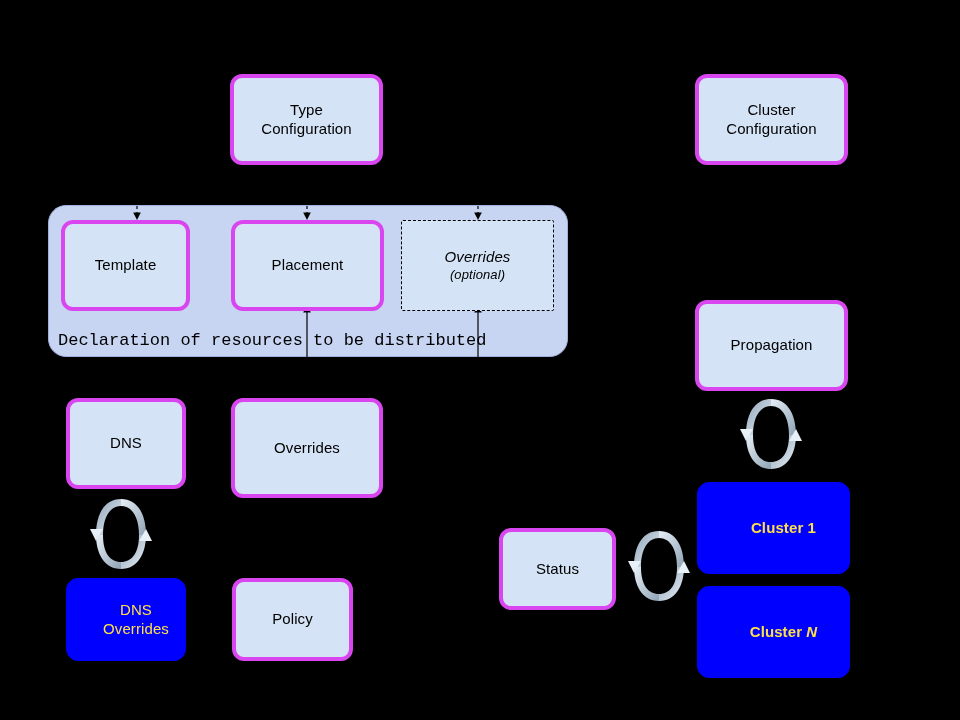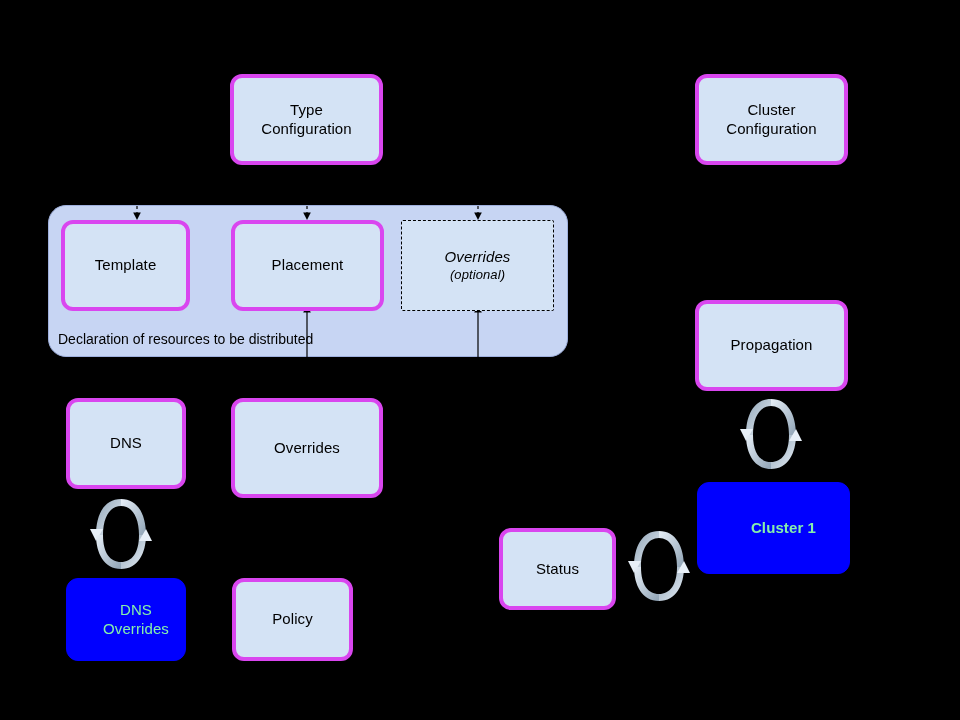--- a/index.html
+++ b/index.html
@@ -39,38 +39,39 @@
     pointer-events: none;
   }
   .node.dashed {
     border: 1px dashed #000000;
     border-radius: 2px;
     font-style: italic;
   }
   .node.blue {
     background: #0000ff;
     border: 1px solid #0000ff;
-    color: #86efac;
+    color: #fde047;
     font-weight: bold;
     font-size: 15px;
     padding-left: 20px;
   }
   .group-box {
     position: absolute;
     box-sizing: border-box;
     background: #c7d5f3;
     border: 1px solid #9fb0dd;
     border-radius: 18px;
   }
   .group-caption {
     position: absolute;
-    font-size: 14px;
+    font-size: 17px;
     color: #000000;
     white-space: nowrap;
     user-select: none;
+    font-family: Liberation Mono, monospace;
   }
   .sub {
     font-size: 13px;
     display: block;
   }
   .ital {
     font-style: italic;
   }
   .arrow-svg, .sync-svg {
     position: absolute;
@@ -164,20 +165,25 @@
   <div class="node" style="left:695px; top:300px; width:153px; height:91px;">
     <span class="node-label">Propagation</span>
   </div>
 
   <div class="node blue" style="left:697px; top:482px; width:153px; height:92px;">
     <span class="node-label">
       <span>Cluster </span><span>1</span>
     </span>
   </div>
 
+  <div class="node blue" style="left:697px; top:586px; width:153px; height:92px;">
+    <span class="node-label">
+      <span>Cluster </span><span class="ital">N</span>
+    </span>
+  </div>
 
   <svg class="sync-svg" style="left:90px; top:495px; width:62px; height:80px;" viewBox="0 0 62 80">
     <defs>
       <linearGradient id="gradA1" x1="0" y1="0" x2="1" y2="1">
         <stop offset="0%" stop-color="#e8f0f8"></stop>
         <stop offset="100%" stop-color="#8fa3b5"></stop>
       </linearGradient>
       <linearGradient id="gradA2" x1="1" y1="1" x2="0" y2="0">
         <stop offset="0%" stop-color="#e8f0f8"></stop>
         <stop offset="100%" stop-color="#8fa3b5"></stop>

